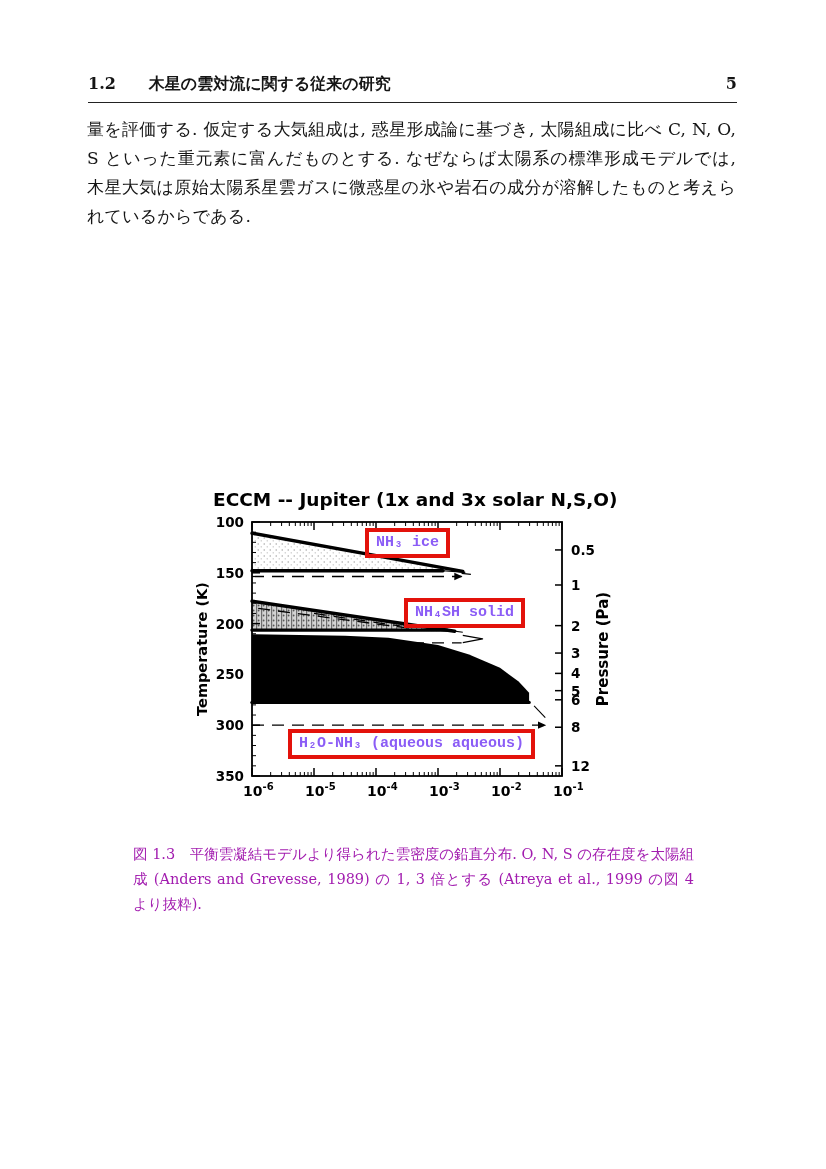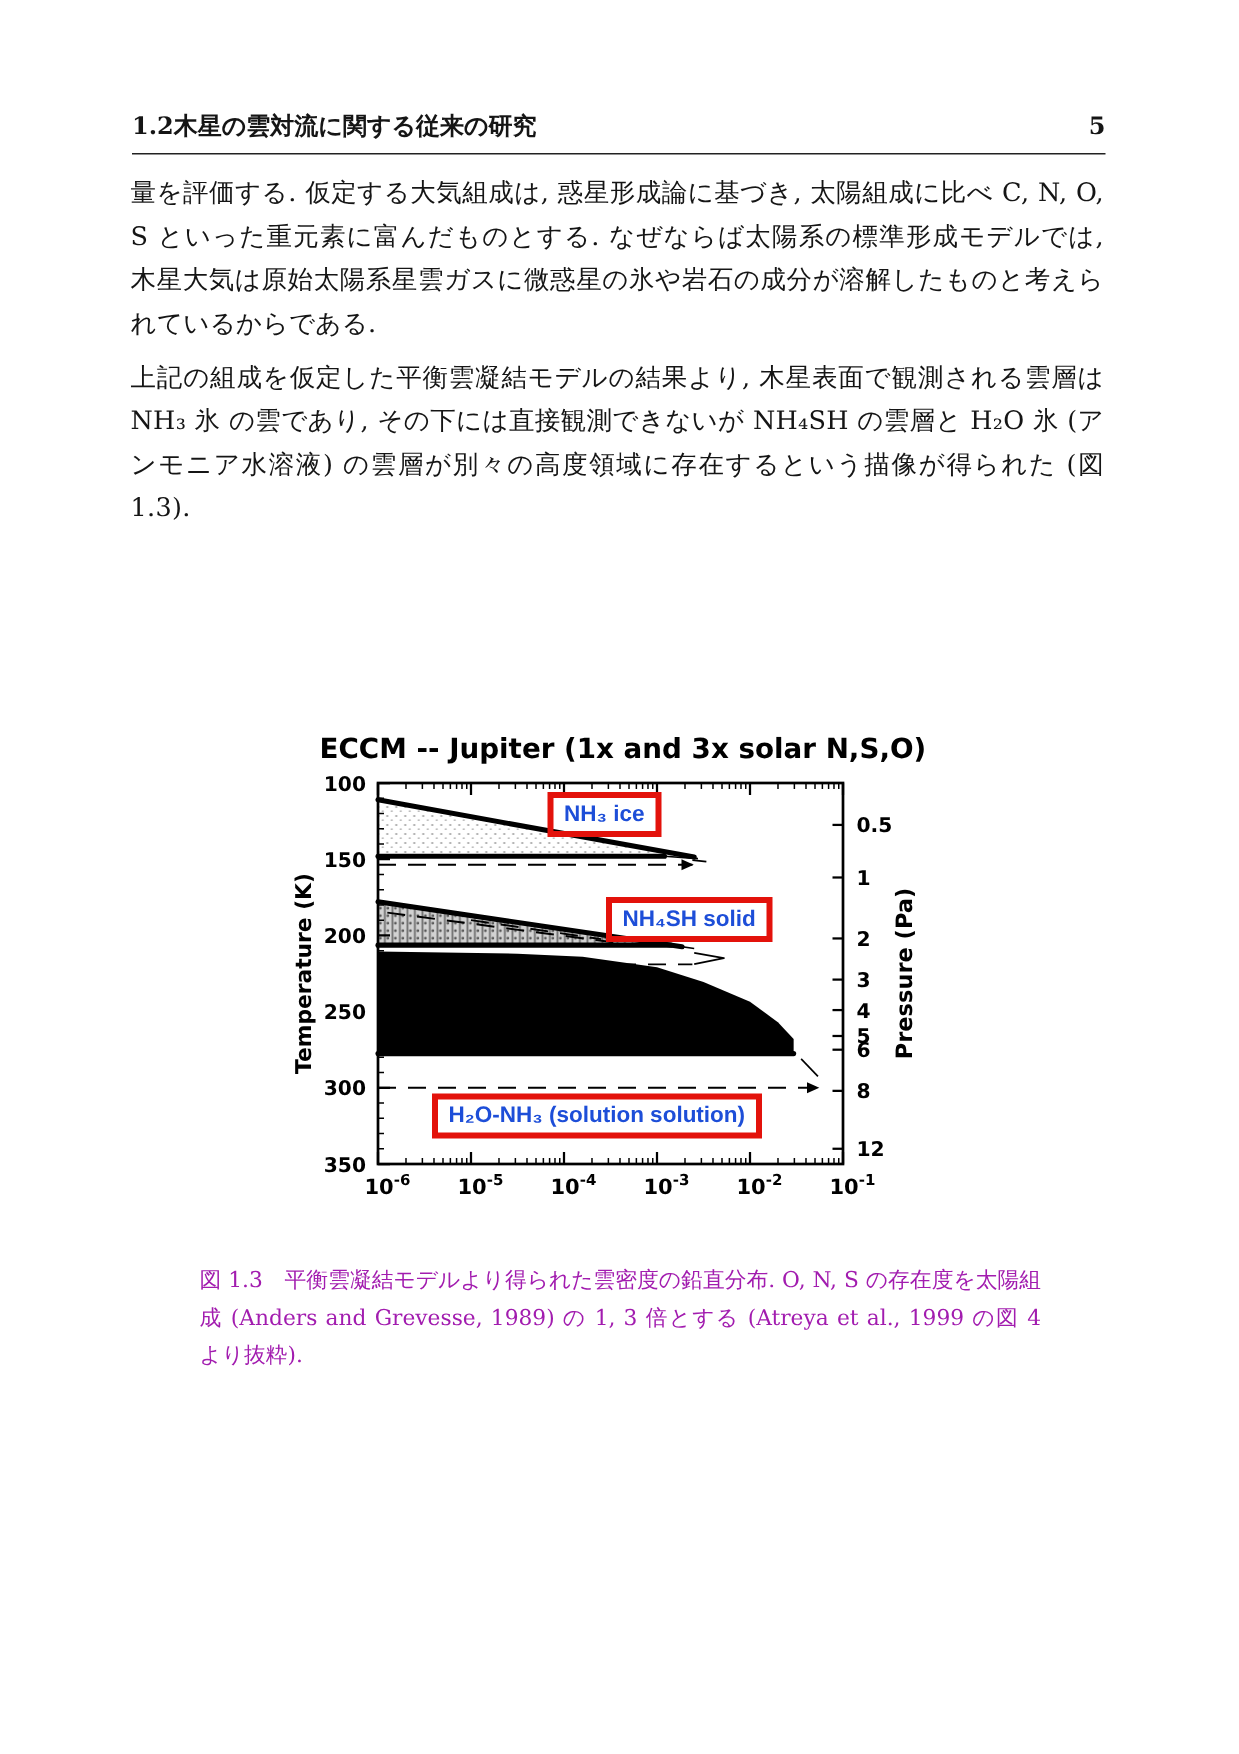--- a/index.html
+++ b/index.html
@@ -2,34 +2,34 @@
 <html><head>
 <meta charset="utf-8">
 <style>
   html,body{margin:0;padding:0;background:#ffffff;}
   body{width:826px;height:1169px;position:relative;font-family:"DejaVu Serif",serif;color:#151515;}
   .page{position:absolute;inset:0;background:#fff;overflow:hidden;}
 
   .doc-header{position:absolute;left:88px;top:74px;width:649px;border-bottom:1.6px solid #222;
     padding-bottom:7px;display:flex;justify-content:space-between;align-items:baseline;
     font-size:16px;font-weight:bold;}
-  .doc-header .sec{display:flex;gap:0;}
+  .doc-header .sec{display:flex;gap:33px;}
 
   .para{position:absolute;left:87px;width:649px;font-size:17px;line-height:29px;
     text-align:justify;text-justify:inter-ideograph;letter-spacing:0.2px;}
   #para-1{top:115px;}
   #para-2{top:238px;}
   #para-3{top:335px;}
 
   .figure-wrap{position:absolute;left:185px;top:488px;width:465px;height:350px;}
   .fig-title{position:absolute;left:28px;top:1px;width:392px;text-align:center;
     font-family:"DejaVu Sans",sans-serif;font-weight:bold;font-size:18.5px;color:#000;white-space:nowrap;}
   .chart-svg{position:absolute;left:0;top:0;}
   .callout{position:absolute;border:4px solid #e3120b;padding:0px 7px 1px 7px;background:transparent;
-    font-family:Liberation Sans, sans-serif;font-weight:bold;font-size:15px;color:#1d4ed8;white-space:nowrap;line-height:21px;}
+    font-family:Liberation Mono, monospace;font-weight:bold;font-size:15px;color:#8b5cf6;white-space:nowrap;line-height:21px;}
   #callout-nh3{left:180px;top:40px;}
   #callout-nh4sh{left:219px;top:110px;}
   #callout-h2o{left:103px;top:241px;}
 
   .fig-caption{position:absolute;left:133px;top:842px;width:561px;font-size:14.5px;
     line-height:25px;text-align:justify;text-justify:inter-ideograph;color:#a21caf;}
 </style>
 </head>
 <body>
 
@@ -37,21 +37,20 @@
 
   <div class="doc-header">
     <span class="sec">
       <span>1.2</span>
       <span>木星の雲対流に関する従来の研究</span>
     </span>
     <span>5</span>
   </div>
 
   <div class="para" id="para-1">量を評価する. 仮定する大気組成は, 惑星形成論に基づき, 太陽組成に比べ C, N, O, S といった重元素に富んだものとする. なぜならば太陽系の標準形成モデルでは, 木星大気は原始太陽系星雲ガスに微惑星の氷や岩石の成分が溶解したものと考えられているからである.</div>
-  <div class="para" id="para-2">上記の組成を仮定した平衡雲凝結モデルの結果より, 木星表面で観測される雲層は NH₃ 氷 の雲であり, その下には直接観測できないが NH₄SH の雲層と H₂O 氷 (アンモニア水溶液) の雲層が別々の高度領域に存在するという描像が得られた (図 1.3).</div>
 
   <div class="figure-wrap">
     <div class="fig-title">ECCM -- Jupiter (1x and 3x solar N,S,O)</div>
     <svg id="chart" class="chart-svg" width="465" height="330" viewBox="0 0 465 330">
         <defs>
           <pattern id="stipLight" width="6" height="6" patternUnits="userSpaceOnUse">
             <rect width="6" height="6" fill="#ffffff"></rect>
             <circle cx="1.2" cy="2" r="0.7" fill="#9a9a9a"></circle>
             <circle cx="4.2" cy="4.8" r="0.6" fill="#ababab"></circle>
           </pattern>
@@ -239,18 +238,18 @@
           <line x1="377" y1="239.232" x2="370" y2="239.232" stroke="#000" stroke-width="1.5"></line>
           <text x="386" y="244.232" font-family="DejaVu Sans, sans-serif" font-size="13.5" font-weight="bold" fill="#000">8</text>
           <line x1="377" y1="277.84000000000003" x2="370" y2="277.84000000000003" stroke="#000" stroke-width="1.5"></line>
           <text x="386" y="282.84000000000003" font-family="DejaVu Sans, sans-serif" font-size="13.5" font-weight="bold" fill="#000">12</text>
           <text transform="translate(22,161) rotate(-90)" text-anchor="middle" font-family="DejaVu Sans, sans-serif" font-size="14.5" font-weight="bold" fill="#000">Temperature (K)</text>
           <text transform="translate(423,161) rotate(-90)" text-anchor="middle" font-family="DejaVu Sans, sans-serif" font-size="15" font-weight="bold" fill="#000">Pressure (Pa)</text>
         </g>
       </svg>
     <div class="callout" id="callout-nh3">NH₃ ice</div>
     <div class="callout" id="callout-nh4sh">NH₄SH solid</div>
-    <div class="callout" id="callout-h2o">H₂O-NH₃ (solution solution)</div>
+    <div class="callout" id="callout-h2o">H₂O-NH₃ (aqueous aqueous)</div>
   </div>
 
   <div class="fig-caption">図 1.3　平衡雲凝結モデルより得られた雲密度の鉛直分布. O, N, S の存在度を太陽組成 (Anders and Grevesse, 1989) の 1, 3 倍とする (Atreya et al., 1999 の図 4 より抜粋).</div>
 
 </div>
 
 </body></html>

